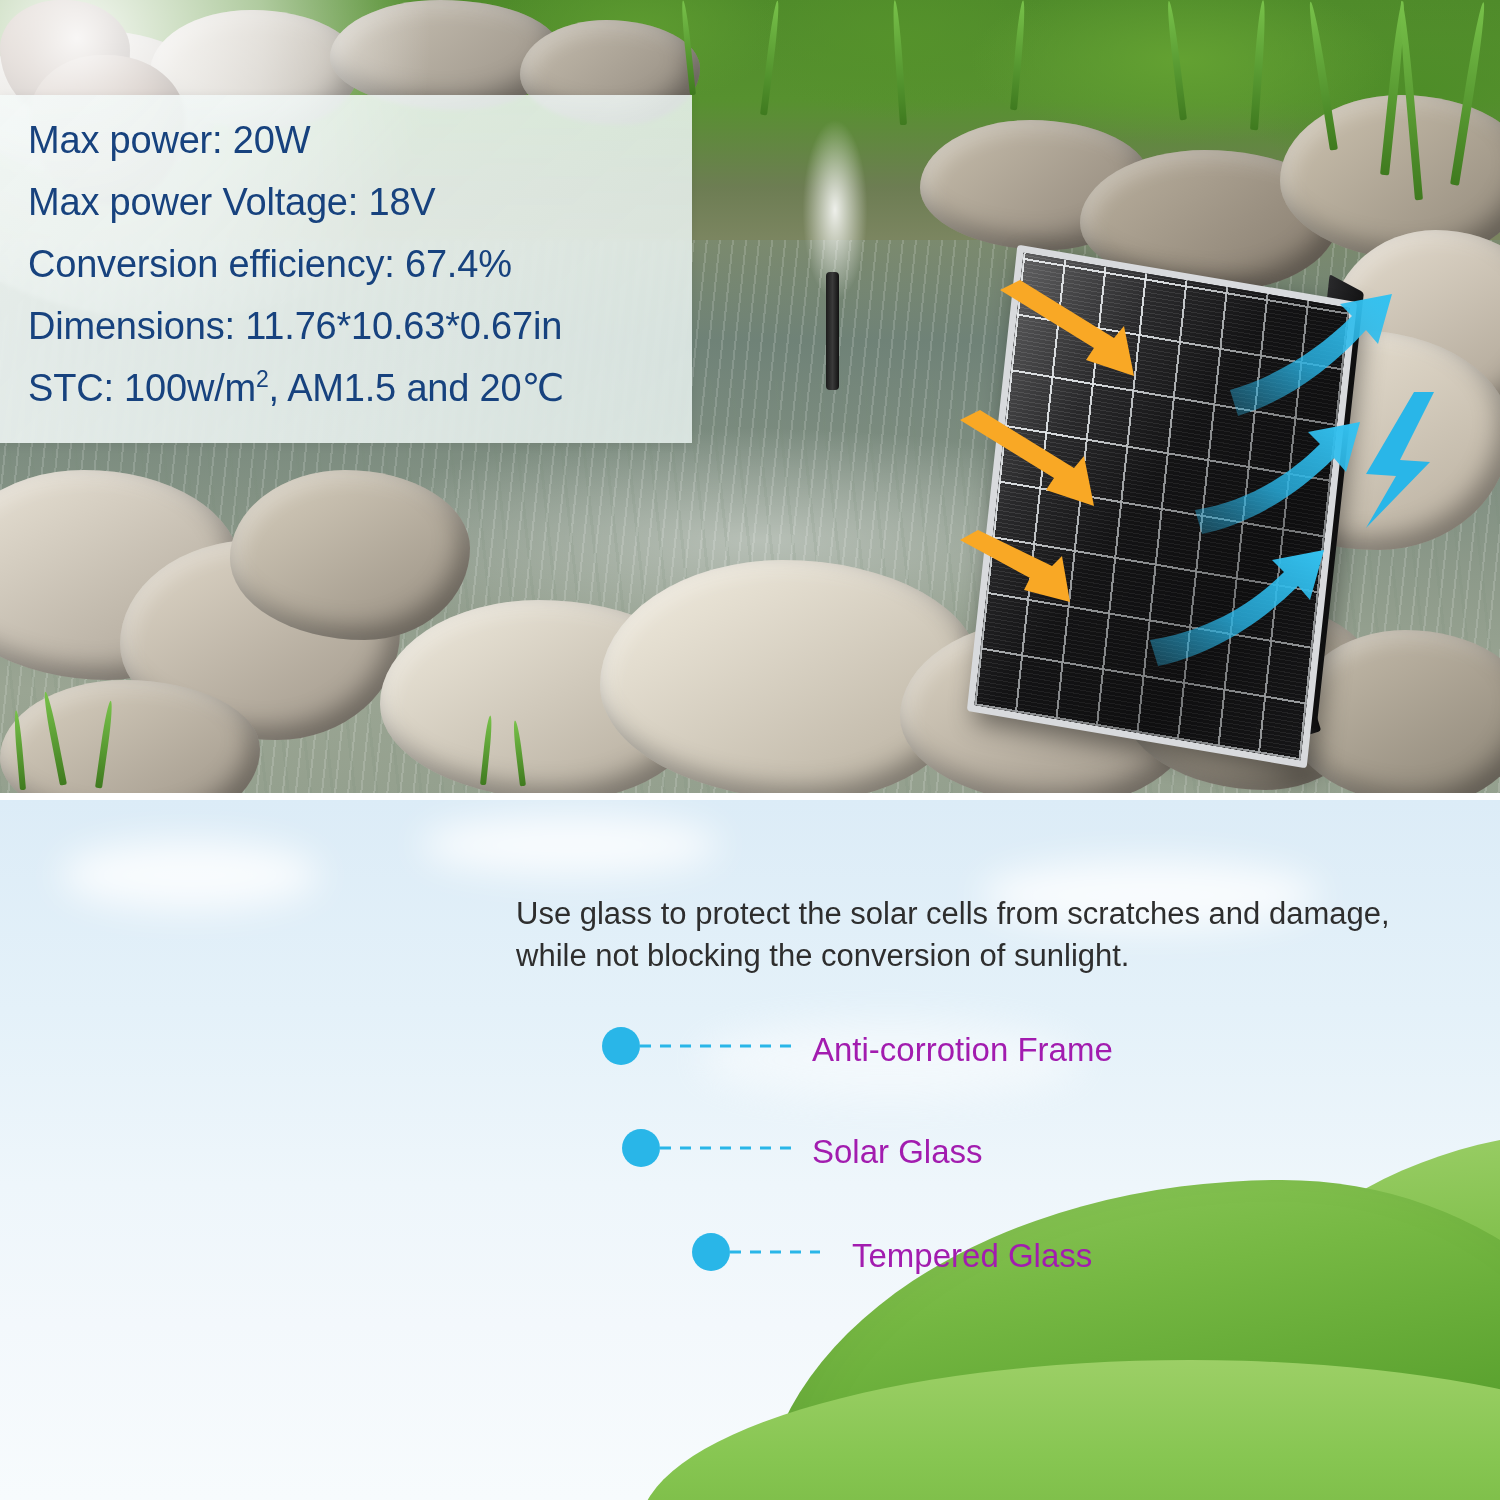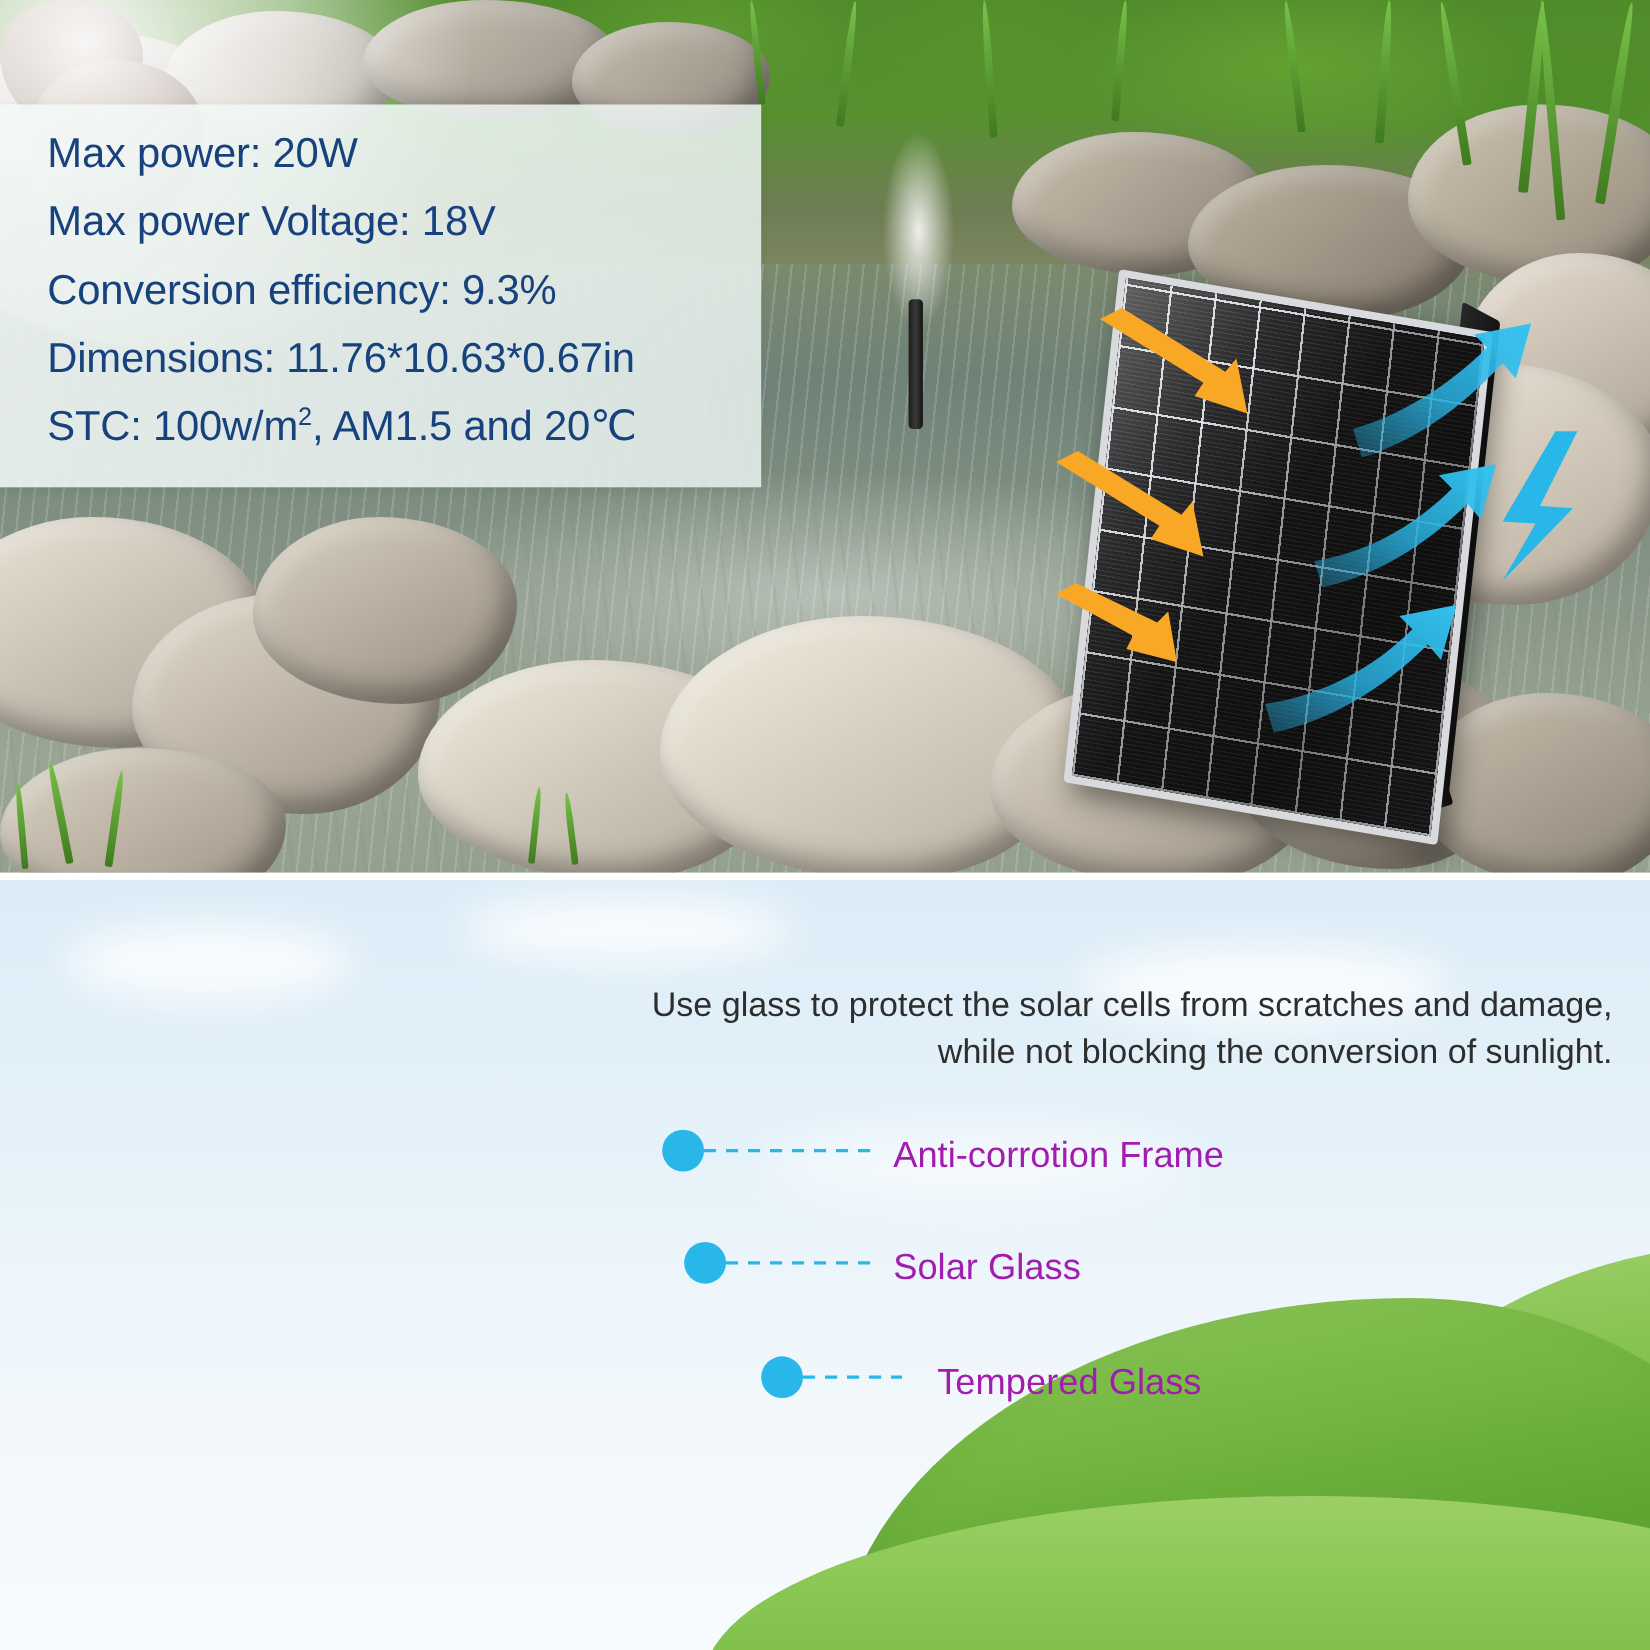--- a/index.html
+++ b/index.html
@@ -56,21 +56,21 @@
   #pot{left:430px;top:438px;width:190px;height:205px;}
   .pot-body{position:absolute;border-radius:46% 50% 48% 52%/40% 42% 58% 60%;
     background:linear-gradient(135deg,#8e6c55 0%, #7c5c47 35%, #6a4d3b 70%, #5b4031 100%);
     box-shadow:inset -14px -14px 30px rgba(0,0,0,.40), inset 10px 10px 26px rgba(255,255,255,.18);}
 
   
   #spec-panel{position:absolute;left:0;top:95px;width:692px;height:348px;
      background:linear-gradient(135deg,rgba(244,249,248,.90),rgba(233,243,240,.84));
      backdrop-filter:blur(2px);box-shadow:0 2px 10px rgba(0,0,0,.07);}
   #spec-list{position:absolute;left:28px;top:14px;width:660px;}
-  .spec-line{color:#17427e;font-size:38px;line-height:62px;white-space:nowrap;letter-spacing:-.2px;margin-left:15px;}
+  .spec-line{color:#17427e;font-size:38px;line-height:62px;white-space:nowrap;letter-spacing:-.2px;}
   .spec-line sup{font-size:23px;vertical-align:super;line-height:0;}
 
   
   #panel-wrap{position:absolute;left:980px;top:272px;width:430px;height:500px;}
   #panel-tilt{position:absolute;left:10px;top:0;width:330px;height:455px;
      transform:rotate(6.2deg) skewY(3.4deg);transform-origin:50% 50%;
      background:#111;border:7px solid #d8dadd;border-radius:4px;
      box-shadow:8px 10px 26px rgba(0,0,0,.45);}
   #panel-cells{position:absolute;inset:0;
      background-color:#1b1b1d;
@@ -105,21 +105,21 @@
      box-shadow:inset 0 -40px 70px rgba(0,0,0,.10);}
   #hill2{position:absolute;left:1180px;top:330px;width:700px;height:430px;
      border-radius:60% 40% 0 0/80% 80% 0 0;
      background:linear-gradient(175deg,#9ed06a 0%, #7cbd47 35%, #5da42f 100%);}
   #hill-front{position:absolute;left:640px;top:560px;width:1100px;height:240px;
      border-radius:50% 50% 0 0/70% 70% 0 0;
      background:linear-gradient(180deg,#9ccf66 0%, #87c652 40%, #6fb23b 100%);}
 
   #section-title{position:absolute;right:34px;top:812px;
      font-size:62px;font-weight:bold;color:#194f9f;letter-spacing:-1px;line-height:1;}
-  #section-desc{position:absolute;right:34px;top:893px;width:950px;text-align:right;
+  #section-desc{position:absolute;right:34px;top:893px;width:950px;text-align:left;
      font-size:31px;line-height:42px;color:#2e2e2e;}
 
   
   .callout-dot{position:absolute;width:38px;height:38px;border-radius:50%;}
   .callout-label{position:absolute;font-size:33px;color:#a21caf;line-height:1;white-space:nowrap;}
   #callouts-svg{position:absolute;left:0;top:800px;width:1500px;height:700px;}
 </style>
 </head>
 <body>
 
@@ -243,19 +243,19 @@
   <div class="callout-dot" style="left:692px;top:1233px;background:#29B6E8;"></div>
 
   <div class="callout-label" style="left:812px;top:1033px;">Anti-corrotion Frame</div>
   <div class="callout-label" style="left:812px;top:1135px;">Solar Glass</div>
   <div class="callout-label" style="left:852px;top:1239px;">Tempered Glass</div>
 
   <div id="spec-panel">
     <div id="spec-list">
       <div class="spec-line">Max power: 20W</div>
       <div class="spec-line">Max power Voltage: 18V</div>
-      <div class="spec-line">Conversion efficiency: 9.3%</div>
+      <div class="spec-line">Conversion efficiency: 67.4%</div>
       <div class="spec-line">Dimensions: 11.76*10.63*0.67in</div>
       <div class="spec-line"><span>STC: 100w/m</span><sup>2</sup><span>, AM1.5 and 20℃</span></div>
     </div>
   </div>
 
 </div>
 
 </body></html>

